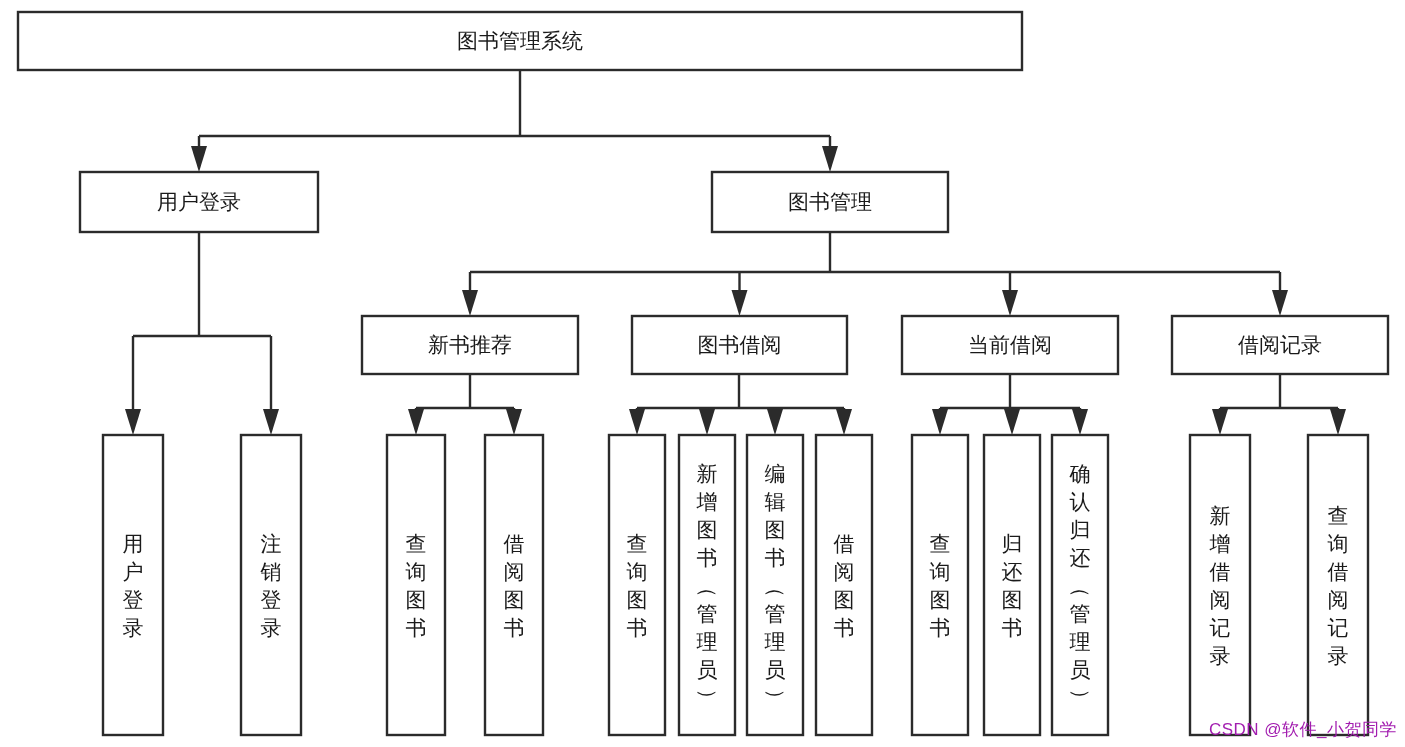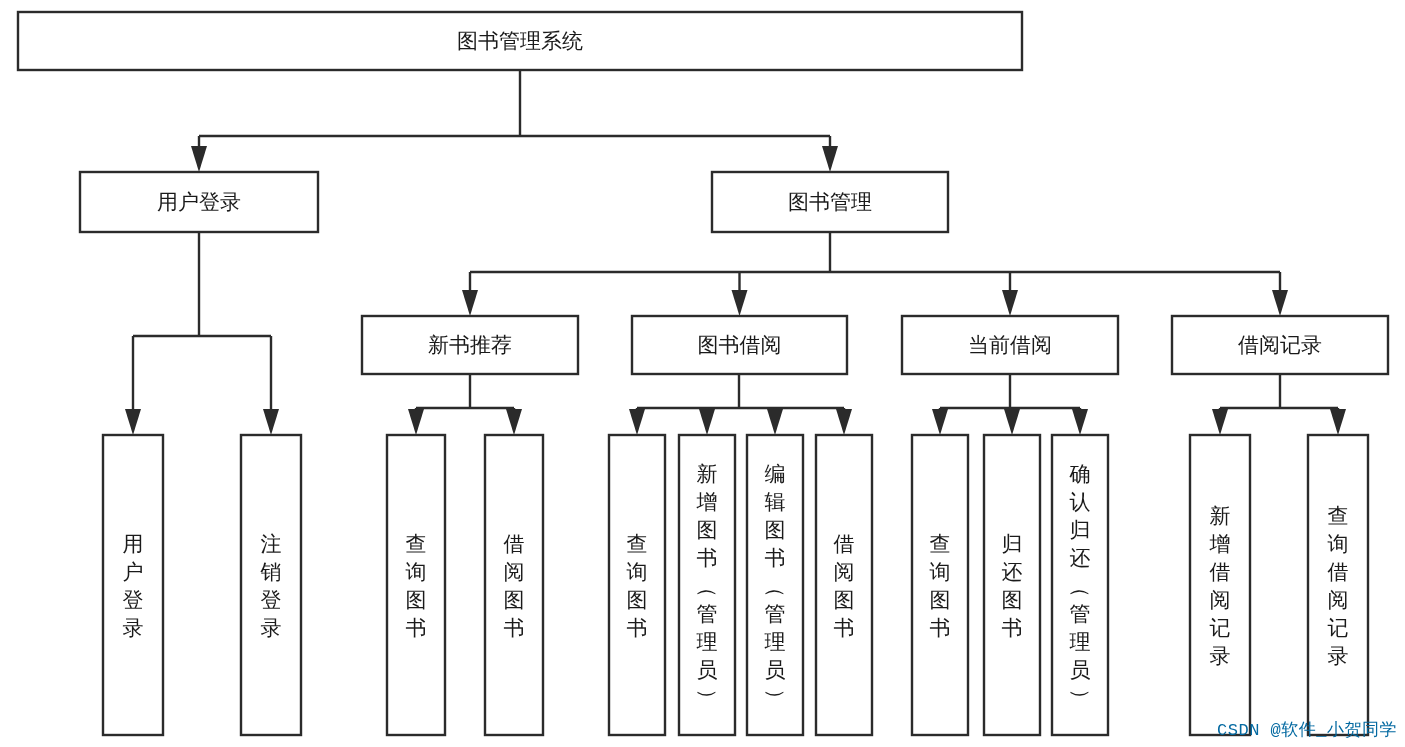--- a/index.html
+++ b/index.html
@@ -52,23 +52,23 @@
   }
   .node-label-v {
     font-family: "DejaVu Sans", "Liberation Sans", sans-serif;
     font-size: 21px;
     fill: #1a1a1a;
   }
   .watermark-text {
     position: absolute;
     right: 8px;
     bottom: 6px;
-    font-family: Liberation Mono, monospace;
+    font-family: Liberation Sans, sans-serif;
     font-size: 17px;
-    color: #0369a1;
+    color: #a21caf;
     letter-spacing: 0.5px;
     white-space: nowrap;
     user-select: none;
     text-align: right;
   }
 </style>
 </head>
 <body>
 
 <div id="diagram-root">

